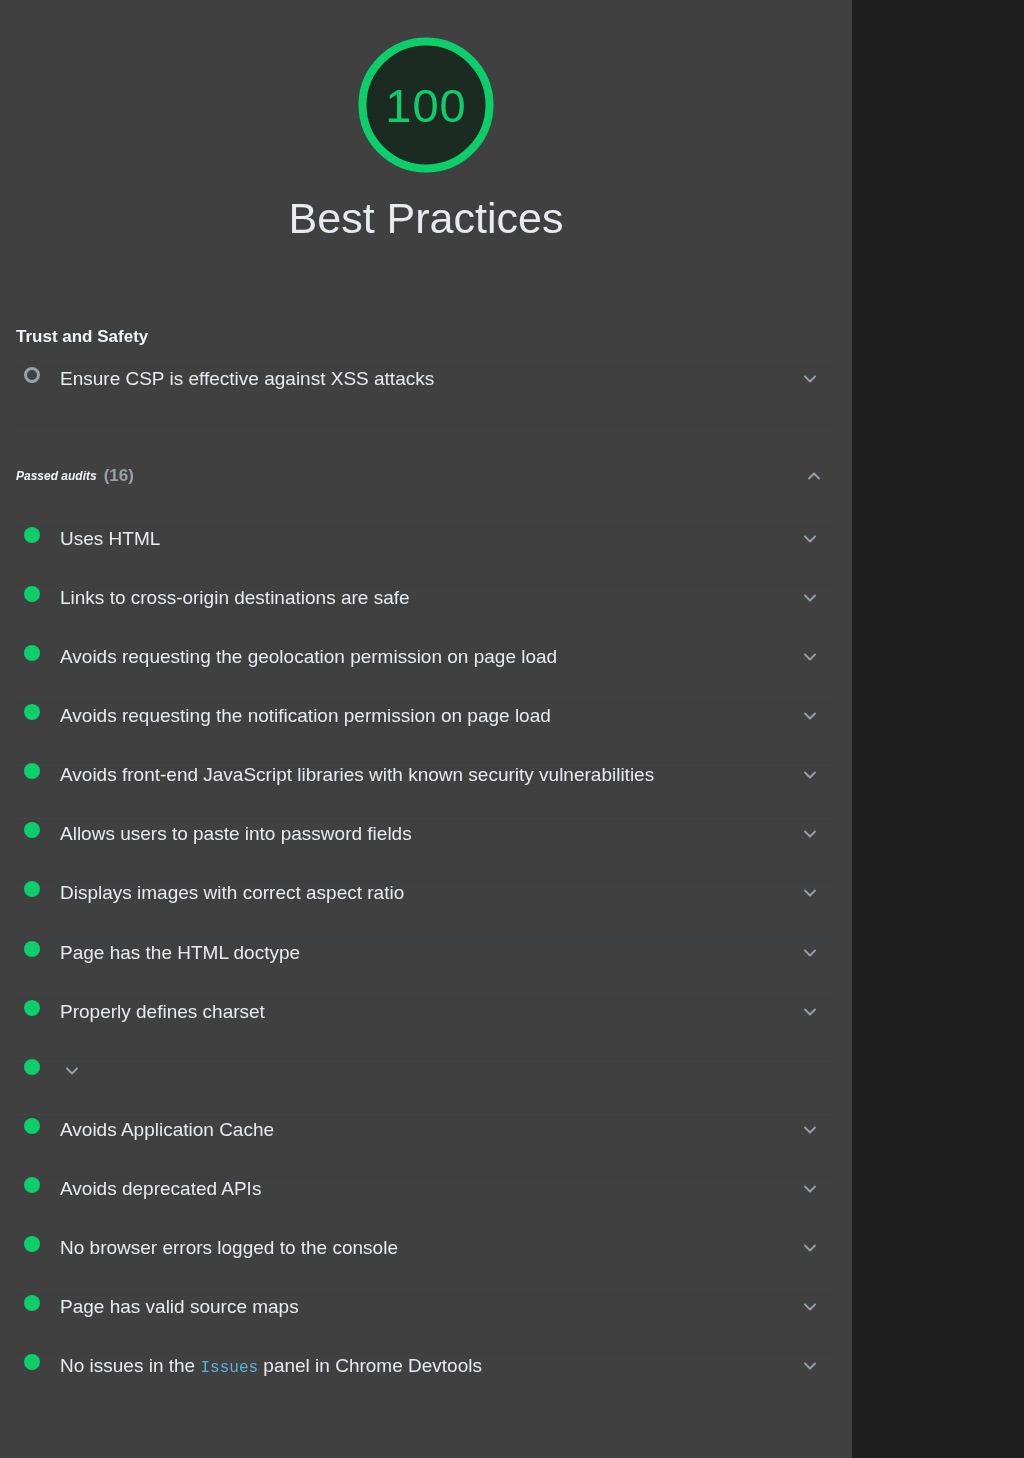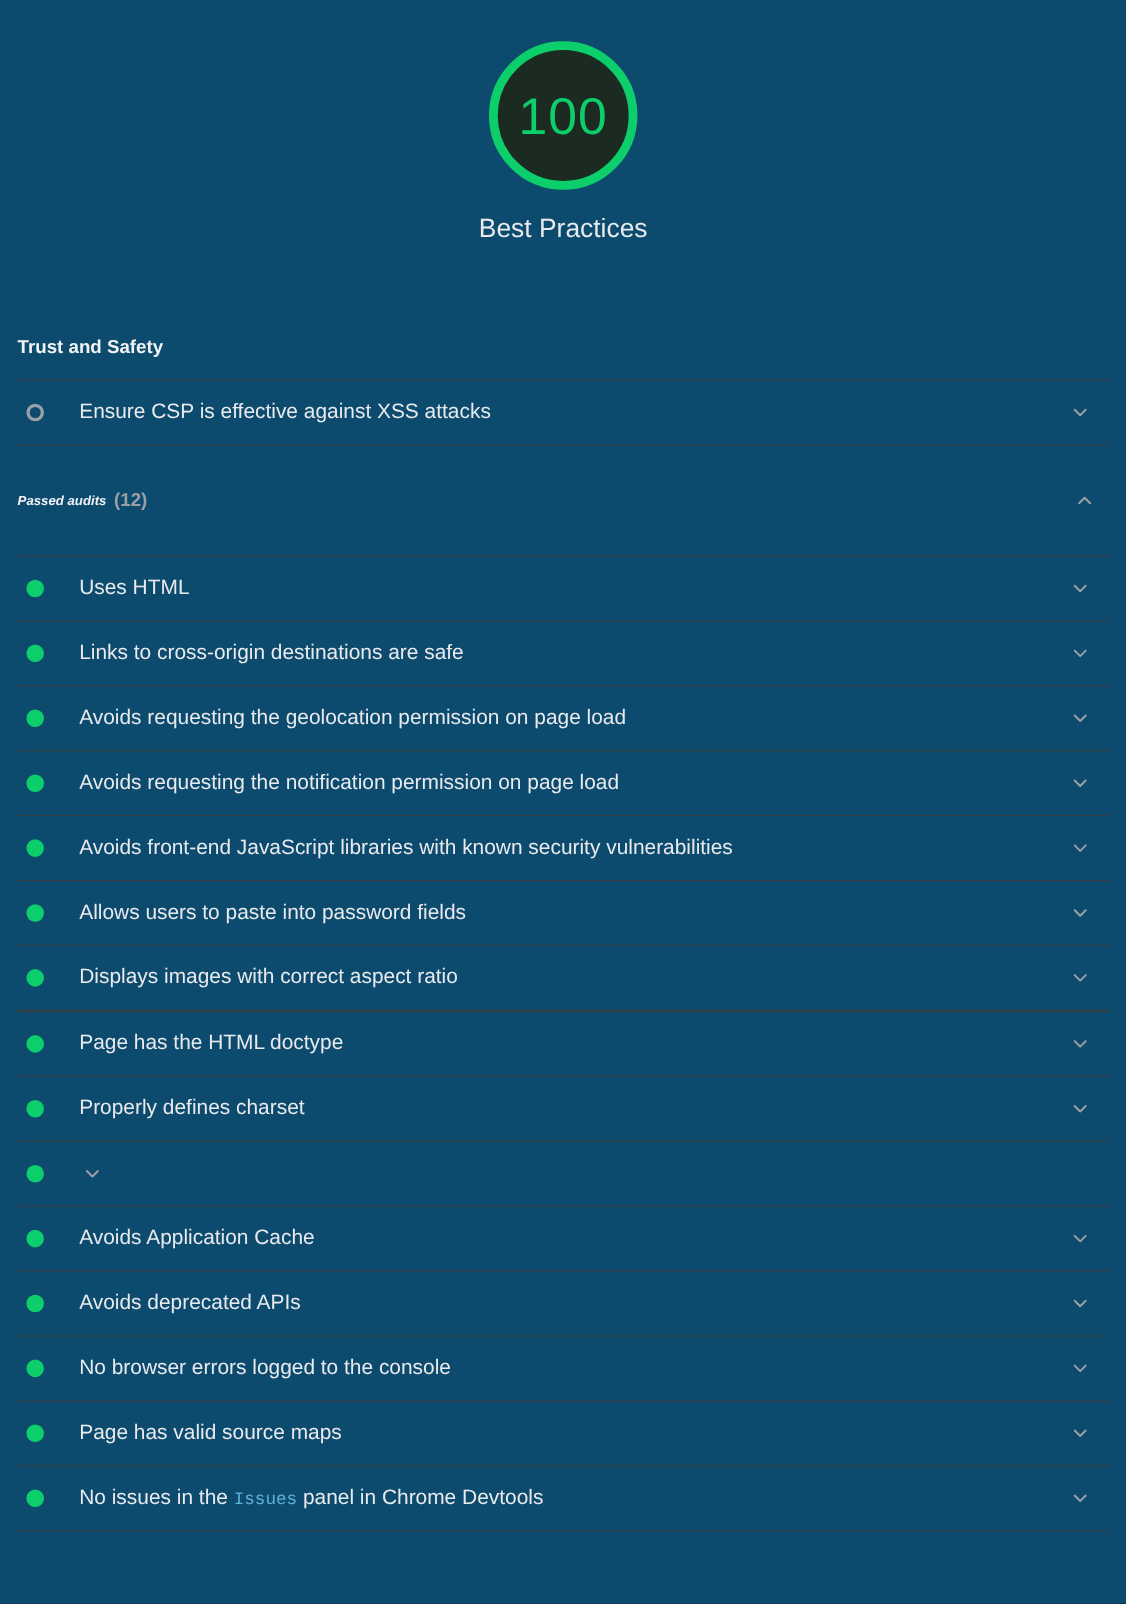--- a/index.html
+++ b/index.html
@@ -11,23 +11,23 @@
     overflow: hidden;
   }
 
   body {
     font-family: "Liberation Sans", sans-serif;
     color: #e8eaed;
     -webkit-font-smoothing: antialiased;
   }
 
   .report {
-    width: 1024px;
+    width: 852px;
     min-height: 1458px;
-    background: #0c4a6e;
+    background: #404040;
     padding: 0;
   }
 
   
   .gauge-header {
     padding-top: 37px;
     display: flex;
     flex-direction: column;
     align-items: center;
   }
@@ -49,21 +49,21 @@
     align-items: center;
     justify-content: center;
     font-size: 47px;
     letter-spacing: 1px;
     color: #0cce6b;
     font-family: "Liberation Sans", sans-serif;
   }
 
   .gauge-title {
     margin-top: 22px;
-    font-size: 24px;
+    font-size: 43px;
     font-weight: 400;
     color: #e8eaed;
     line-height: 1.1;
   }
 
   
   .content {
     padding: 0 16px;
     margin-top: 43px;
   }
@@ -85,25 +85,23 @@
     width: 100%;
   }
 
   .spacer-26 { height: 26px; }
   .spacer-18 { height: 18px; }
   .spacer-35 { height: 35px; }
 
   
   .audit-row {
     display: flex;
-    align-items: center;
     height: 58px;
     padding: 0 4px 0 8px;
     cursor: pointer;
-    gap: 12px;
   }
 
   .score-dot {
     flex: 0 0 auto;
     width: 16px;
     height: 16px;
     border-radius: 50%;
     margin-right: 20px;
   }
 
@@ -205,21 +203,21 @@
             <path d="M4 6.5 L9 11.5 L14 6.5" fill="none" stroke="#9aa0a6" stroke-width="1.8" stroke-linecap="round" stroke-linejoin="round"></path>
           </svg>
       </span>
     </div>
 
     <hr class="rule">
 
     <div class="spacer-35"></div>
     <div class="group-header">
       <span class="group-label">Passed audits</span>
-      <span class="group-count">(12)</span>
+      <span class="group-count">(16)</span>
       <span class="group-spring"></span>
       <span class="chev">
         <svg width="18" height="18" viewBox="0 0 18 18">
             <path d="M4 11.5 L9 6.5 L14 11.5" fill="none" stroke="#9aa0a6" stroke-width="1.8" stroke-linecap="round" stroke-linejoin="round"></path>
           </svg>
       </span>
     </div>
     <div class="spacer-35"></div>
 
     <div id="passed-audits-list">

